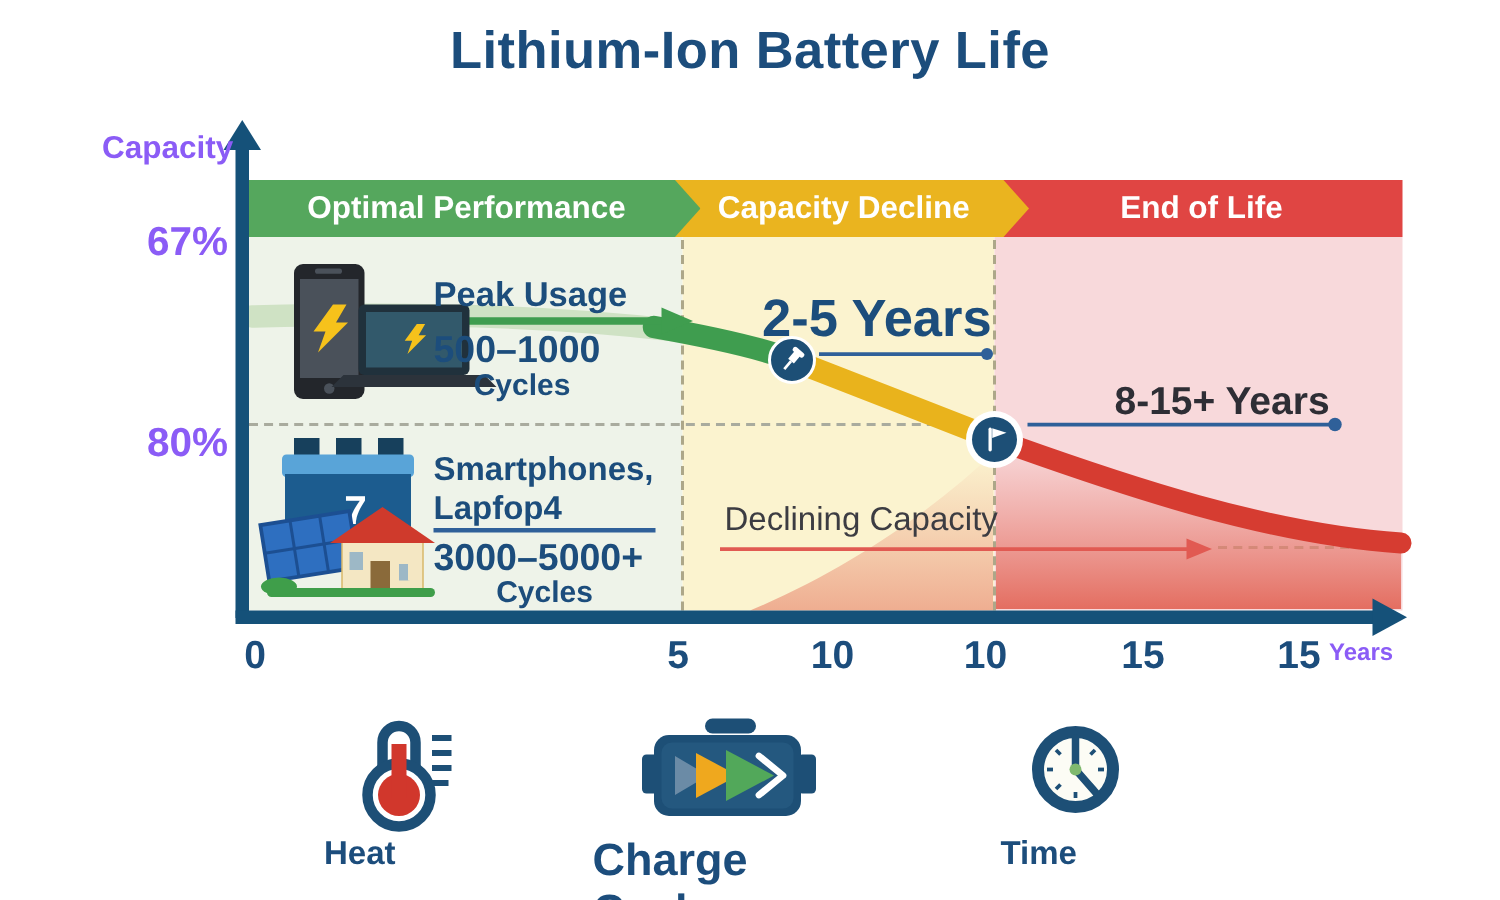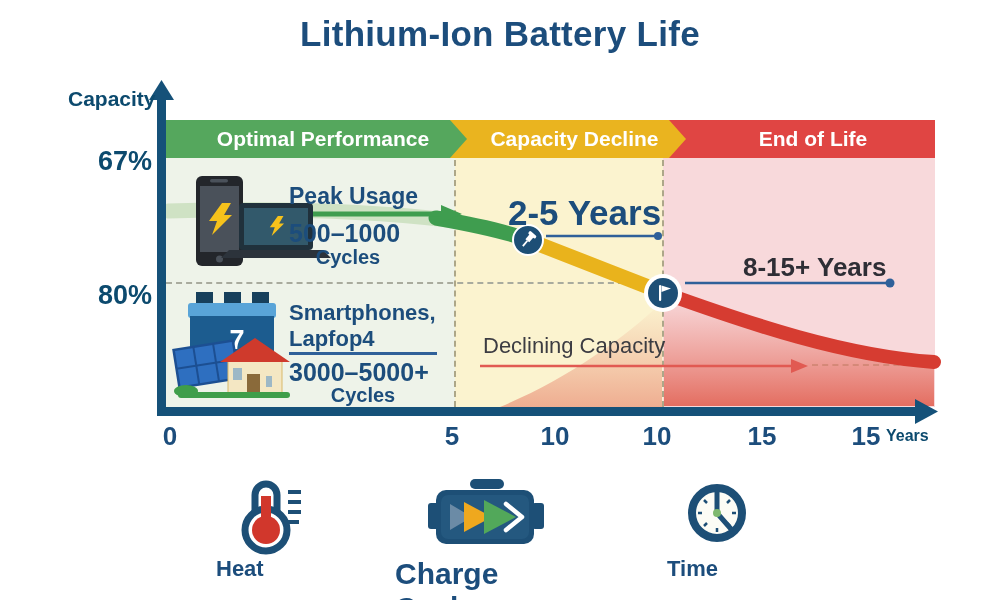--- a/index.html
+++ b/index.html
@@ -1,22 +1,22 @@
 <!DOCTYPE html>
 <html><head>
 <meta charset="utf-8">
 <style>
   html,body{margin:0;padding:0;background:#ffffff;}
   body{font-family:"Liberation Sans",sans-serif;}
   .stage{position:relative;width:1000px;height:600px;background:#fff;overflow:hidden;}
   .abs{position:absolute;}
   .title{left:0;top:14px;width:100%;text-align:center;font-size:35px;font-weight:bold;color:#1c4d7c;letter-spacing:.3px;}
-  .ylab{color:#0c4a6e;font-weight:bold;}
+  .ylab{color:#8b5cf6;font-weight:bold;}
   .band{top:120px;height:38px;}
-  .band-label{top:120px;height:38px;line-height:38px;text-align:center;color:#fff;font-size:21px;font-weight:bold;margin-left:12px;}
+  .band-label{top:120px;height:38px;line-height:38px;text-align:center;color:#fff;font-size:21px;font-weight:bold;}
   .zone{top:158px;height:249px;}
   .vdash{top:160px;height:247px;border-left:2px dashed #ada789;}
   .hdash{border-top:2px dashed #a9ab9e;}
   .ann-blue{color:#1c4d7c;font-weight:bold;}
   .xtick{top:421px;width:64px;text-align:center;color:#1c4d7c;font-weight:bold;font-size:26px;}
   .legend-label{color:#1c4d7c;font-weight:bold;font-size:21px;text-align:left;}
 </style>
 </head>
 <body>
 

